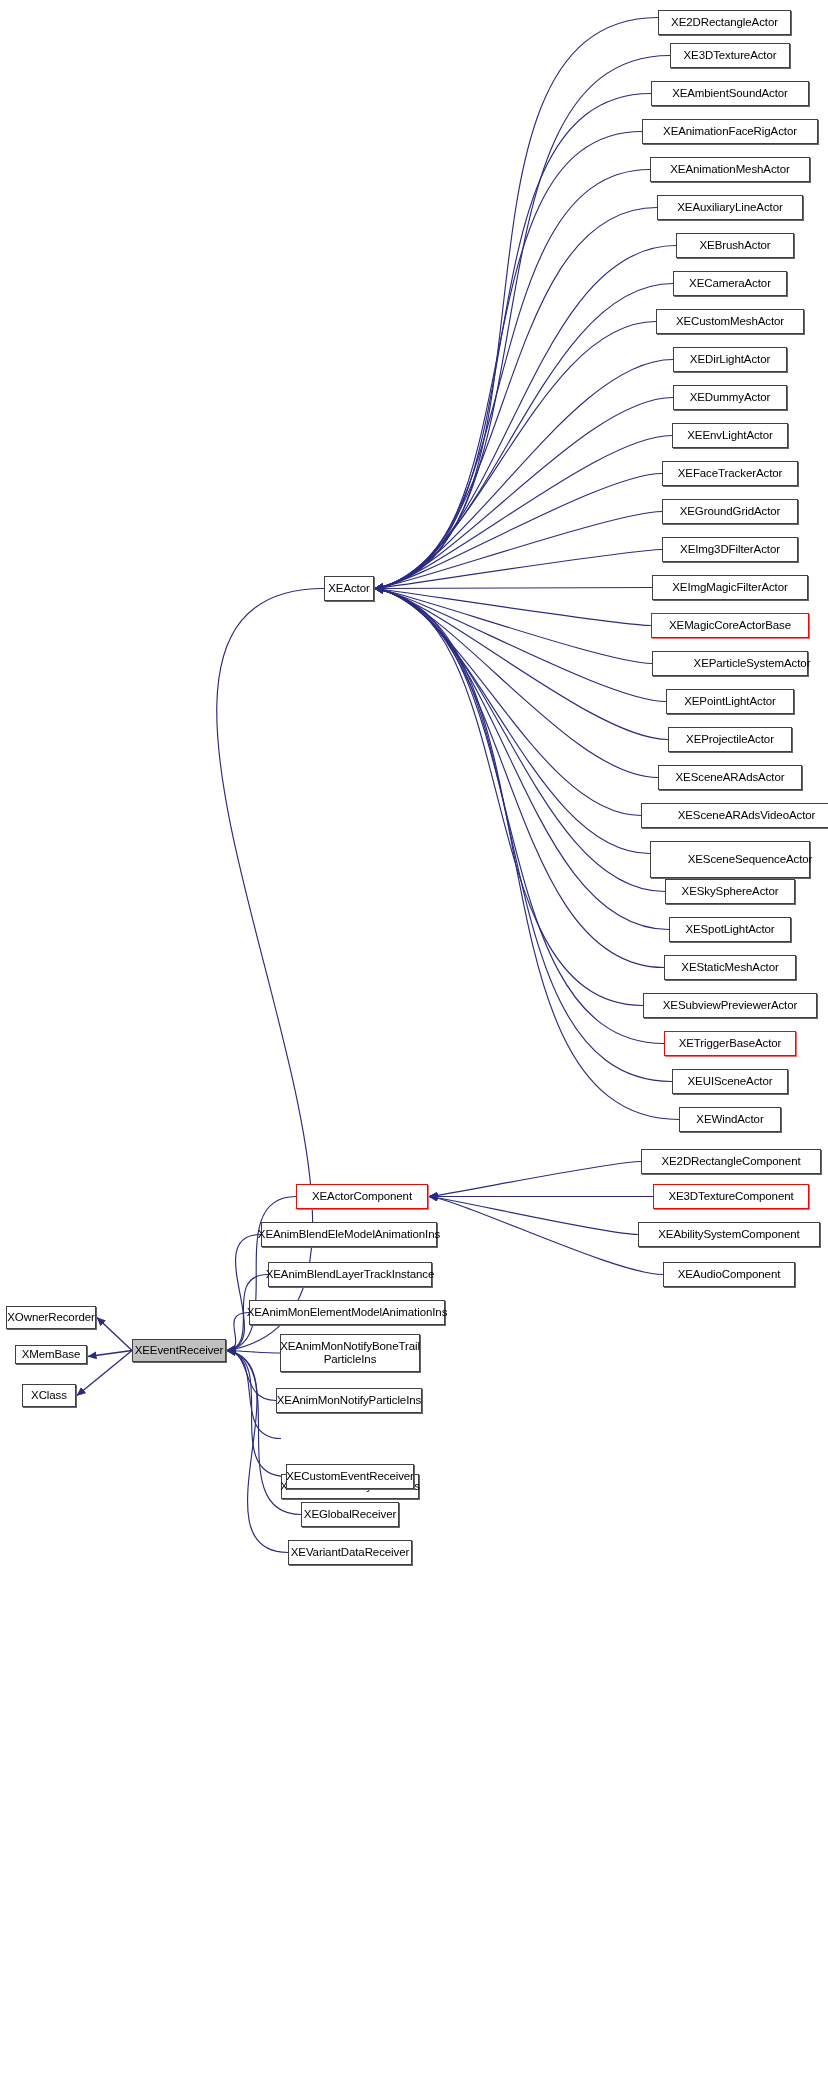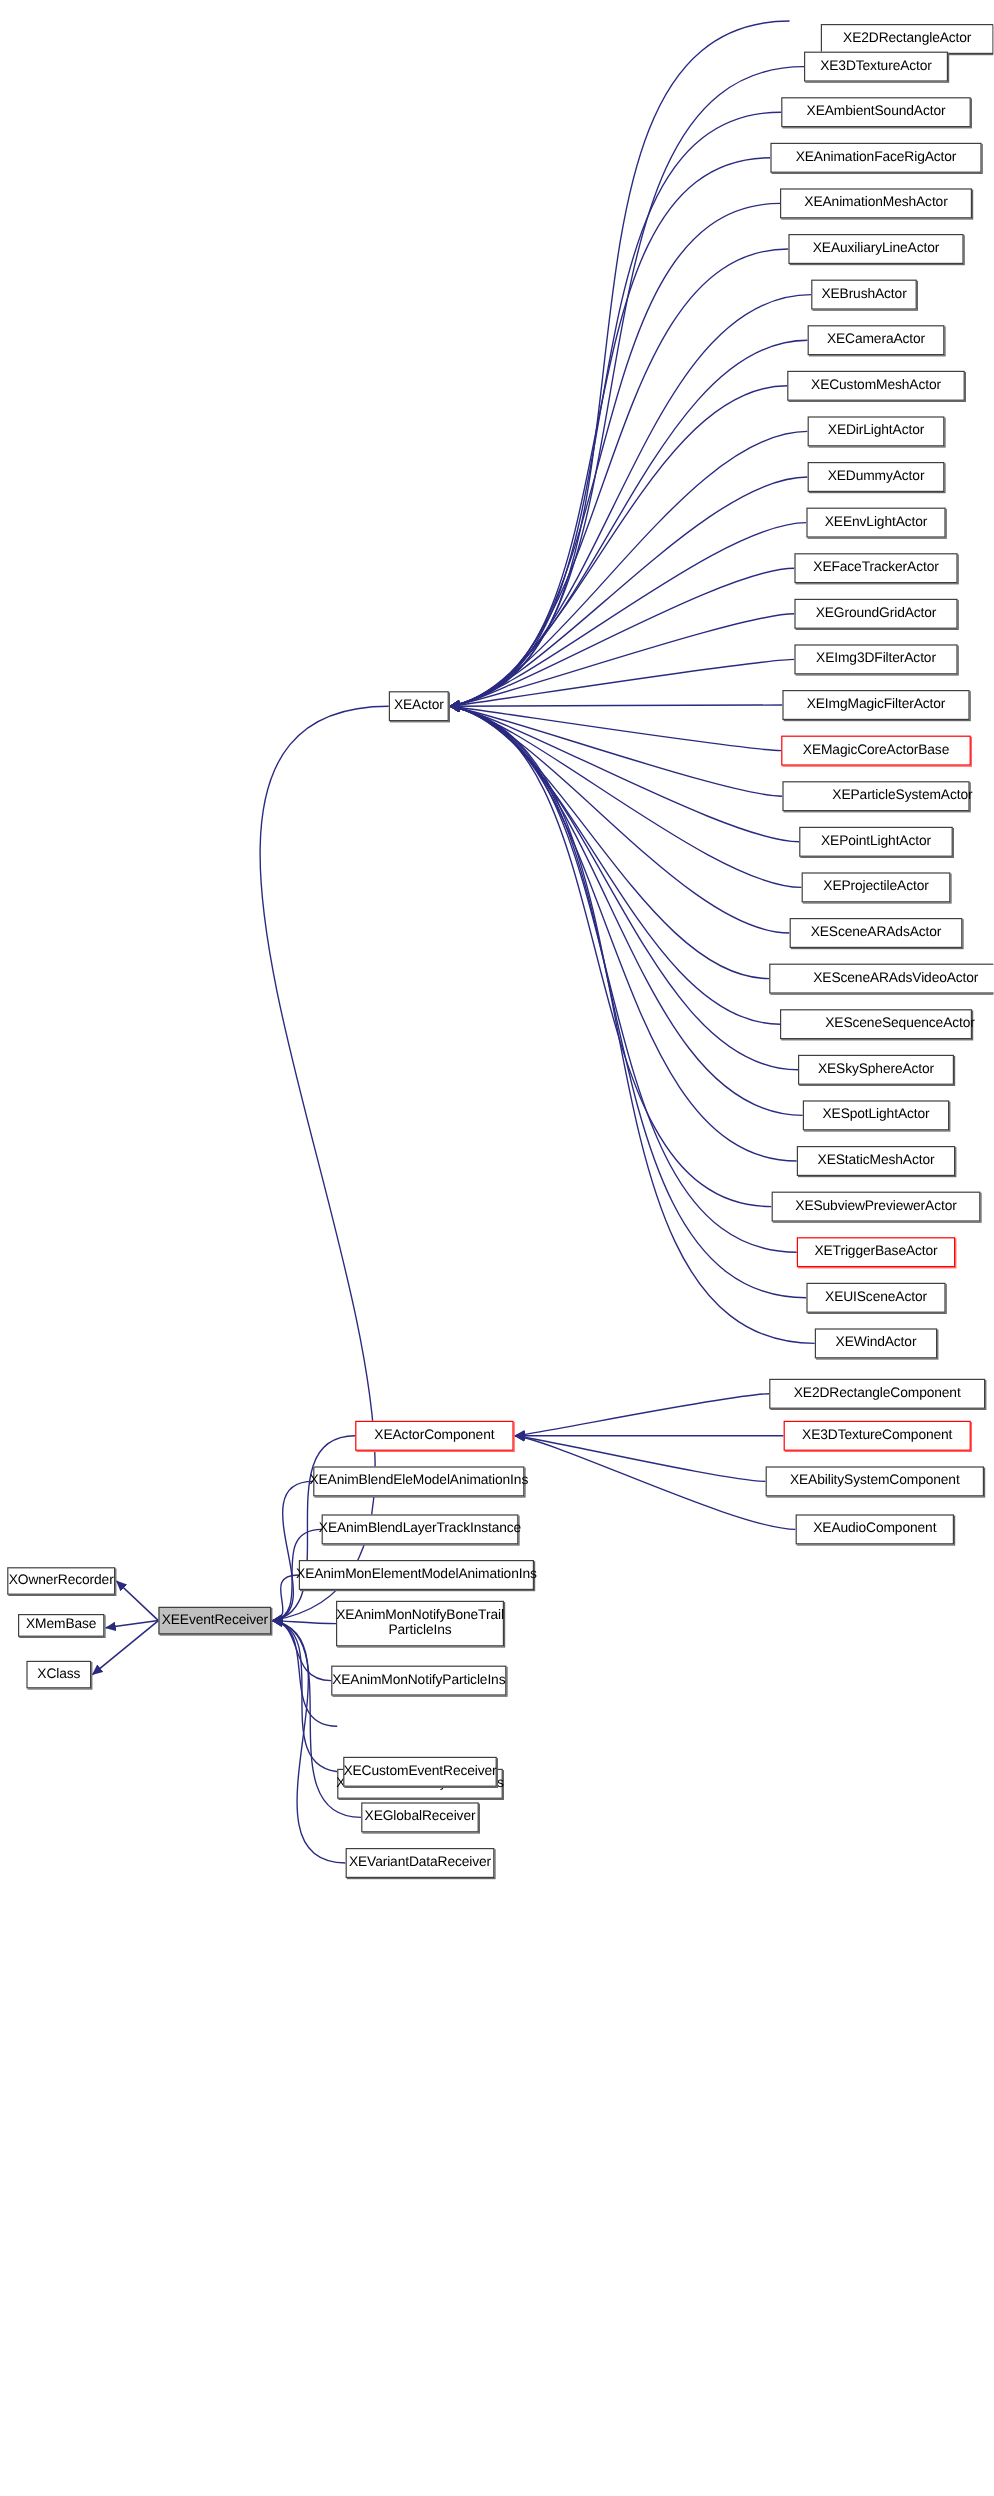--- a/index.html
+++ b/index.html
@@ -103,43 +103,43 @@
       <path d="M280,1353 C261.05,1353 237.85,1350.65 227,1350.5" fill="none" stroke="#2a2a80" stroke-width="1.15" marker-end="url(#arr)"></path>
       <path d="M276,1400.5 C239,1400.5 254,1353.5 227,1350.5" fill="none" stroke="#2a2a80" stroke-width="1.15" marker-end="url(#arr)"></path>
       <path d="M281,1438.5 C229.56,1438.5 266.92,1355.78 227,1350.5" fill="none" stroke="#2a2a80" stroke-width="1.15" marker-end="url(#arr)"></path>
       <path d="M286,1476.5 C220.12,1476.5 279.84000000000003,1358.06 227,1350.5" fill="none" stroke="#2a2a80" stroke-width="1.15" marker-end="url(#arr)"></path>
       <path d="M301,1514.5 C220.68,1514.5 292.76,1360.34 227,1350.5" fill="none" stroke="#2a2a80" stroke-width="1.15" marker-end="url(#arr)"></path>
       <path d="M288,1552.5 C193.24,1552.5 305.68,1362.62 227,1350.5" fill="none" stroke="#2a2a80" stroke-width="1.15" marker-end="url(#arr)"></path>
       <path d="M132,1350.5 L97,1317.5" fill="none" stroke="#2a2a80" stroke-width="1.3" marker-end="url(#arr)"></path>
       <path d="M132,1350.5 L88,1356.5" fill="none" stroke="#2a2a80" stroke-width="1.3" marker-end="url(#arr)"></path>
       <path d="M132,1350.5 L77,1395.5" fill="none" stroke="#2a2a80" stroke-width="1.3" marker-end="url(#arr)"></path>
     </svg>
-<div class="node" style="left: 658px; top: 20px; width: 144px; height: 25px; margin-left: 26px;">XE2DRectangleActor</div>
+<div class="node" style="left: 658px; top: 10px; width: 133px; height: 25px;">XE2DRectangleActor</div>
     <div class="node" style="left: 670px; top: 43px; width: 120px; height: 25px;">XE3DTextureActor</div>
     <div class="node" style="left: 651px; top: 81px; width: 158px; height: 25px;">XEAmbientSoundActor</div>
     <div class="node" style="left: 642px; top: 119px; width: 176px; height: 25px;">XEAnimationFaceRigActor</div>
     <div class="node" style="left: 650px; top: 157px; width: 160px; height: 25px;">XEAnimationMeshActor</div>
     <div class="node" style="left: 657px; top: 195px; width: 146px; height: 25px;">XEAuxiliaryLineActor</div>
-    <div class="node" style="left: 676px; top: 233px; width: 88px; height: 25px;">XEBrushActor</div>
+    <div class="node" style="left: 676px; top: 233px; width: 118px; height: 25px;">XEBrushActor</div>
     <div class="node" style="left: 673px; top: 271px; width: 114px; height: 25px;">XECameraActor</div>
     <div class="node" style="left: 656px; top: 309px; width: 148px; height: 25px;">XECustomMeshActor</div>
     <div class="node" style="left: 673px; top: 347px; width: 114px; height: 25px;">XEDirLightActor</div>
     <div class="node" style="left: 673px; top: 385px; width: 114px; height: 25px;">XEDummyActor</div>
     <div class="node" style="left: 672px; top: 423px; width: 116px; height: 25px;">XEEnvLightActor</div>
     <div class="node" style="left: 662px; top: 461px; width: 136px; height: 25px;">XEFaceTrackerActor</div>
     <div class="node" style="left: 662px; top: 499px; width: 136px; height: 25px;">XEGroundGridActor</div>
     <div class="node" style="left: 662px; top: 537px; width: 136px; height: 25px;">XEImg3DFilterActor</div>
     <div class="node" style="left: 652px; top: 575px; width: 156px; height: 25px;">XEImgMagicFilterActor</div>
     <div class="node red" style="left: 651px; top: 613px; width: 158px; height: 25px;">XEMagicCoreActorBase</div>
     <div class="node" style="left: 652px; top: 651px; width: 156px; height: 25px; padding-left: 44px;">XEParticleSystemActor</div>
     <div class="node" style="left: 666px; top: 689px; width: 128px; height: 25px;">XEPointLightActor</div>
     <div class="node" style="left: 668px; top: 727px; width: 124px; height: 25px;">XEProjectileActor</div>
     <div class="node" style="left: 658px; top: 765px; width: 144px; height: 25px;">XESceneARAdsActor</div>
     <div class="node" style="left: 641px; top: 803px; width: 211px; height: 25px;">XESceneARAdsVideoActor</div>
-    <div class="node" style="left: 650px; top: 841px; width: 160px; height: 25px; padding-left: 40px;">XESceneSequenceActor</div>
+    <div class="node" style="left: 650px; top: 841px; width: 160px; height: 37px; padding-left: 40px;">XESceneSequenceActor</div>
     <div class="node" style="left: 665px; top: 879px; width: 130px; height: 25px;">XESkySphereActor</div>
     <div class="node" style="left: 669px; top: 917px; width: 122px; height: 25px;">XESpotLightActor</div>
     <div class="node" style="left: 664px; top: 955px; width: 132px; height: 25px;">XEStaticMeshActor</div>
     <div class="node" style="left: 643px; top: 993px; width: 174px; height: 25px;">XESubviewPreviewerActor</div>
     <div class="node red" style="left: 664px; top: 1031px; width: 132px; height: 25px;">XETriggerBaseActor</div>
     <div class="node" style="left: 672px; top: 1069px; width: 116px; height: 25px;">XEUISceneActor</div>
     <div class="node" style="left: 679px; top: 1107px; width: 102px; height: 25px;">XEWindActor</div>
     <div class="node" style="left: 641px; top: 1149px; width: 180px; height: 25px;">XE2DRectangleComponent</div>
     <div class="node red" style="left: 653px; top: 1184px; width: 156px; height: 25px;">XE3DTextureComponent</div>
     <div class="node" style="left: 638px; top: 1222px; width: 182px; height: 25px;">XEAbilitySystemComponent</div>

